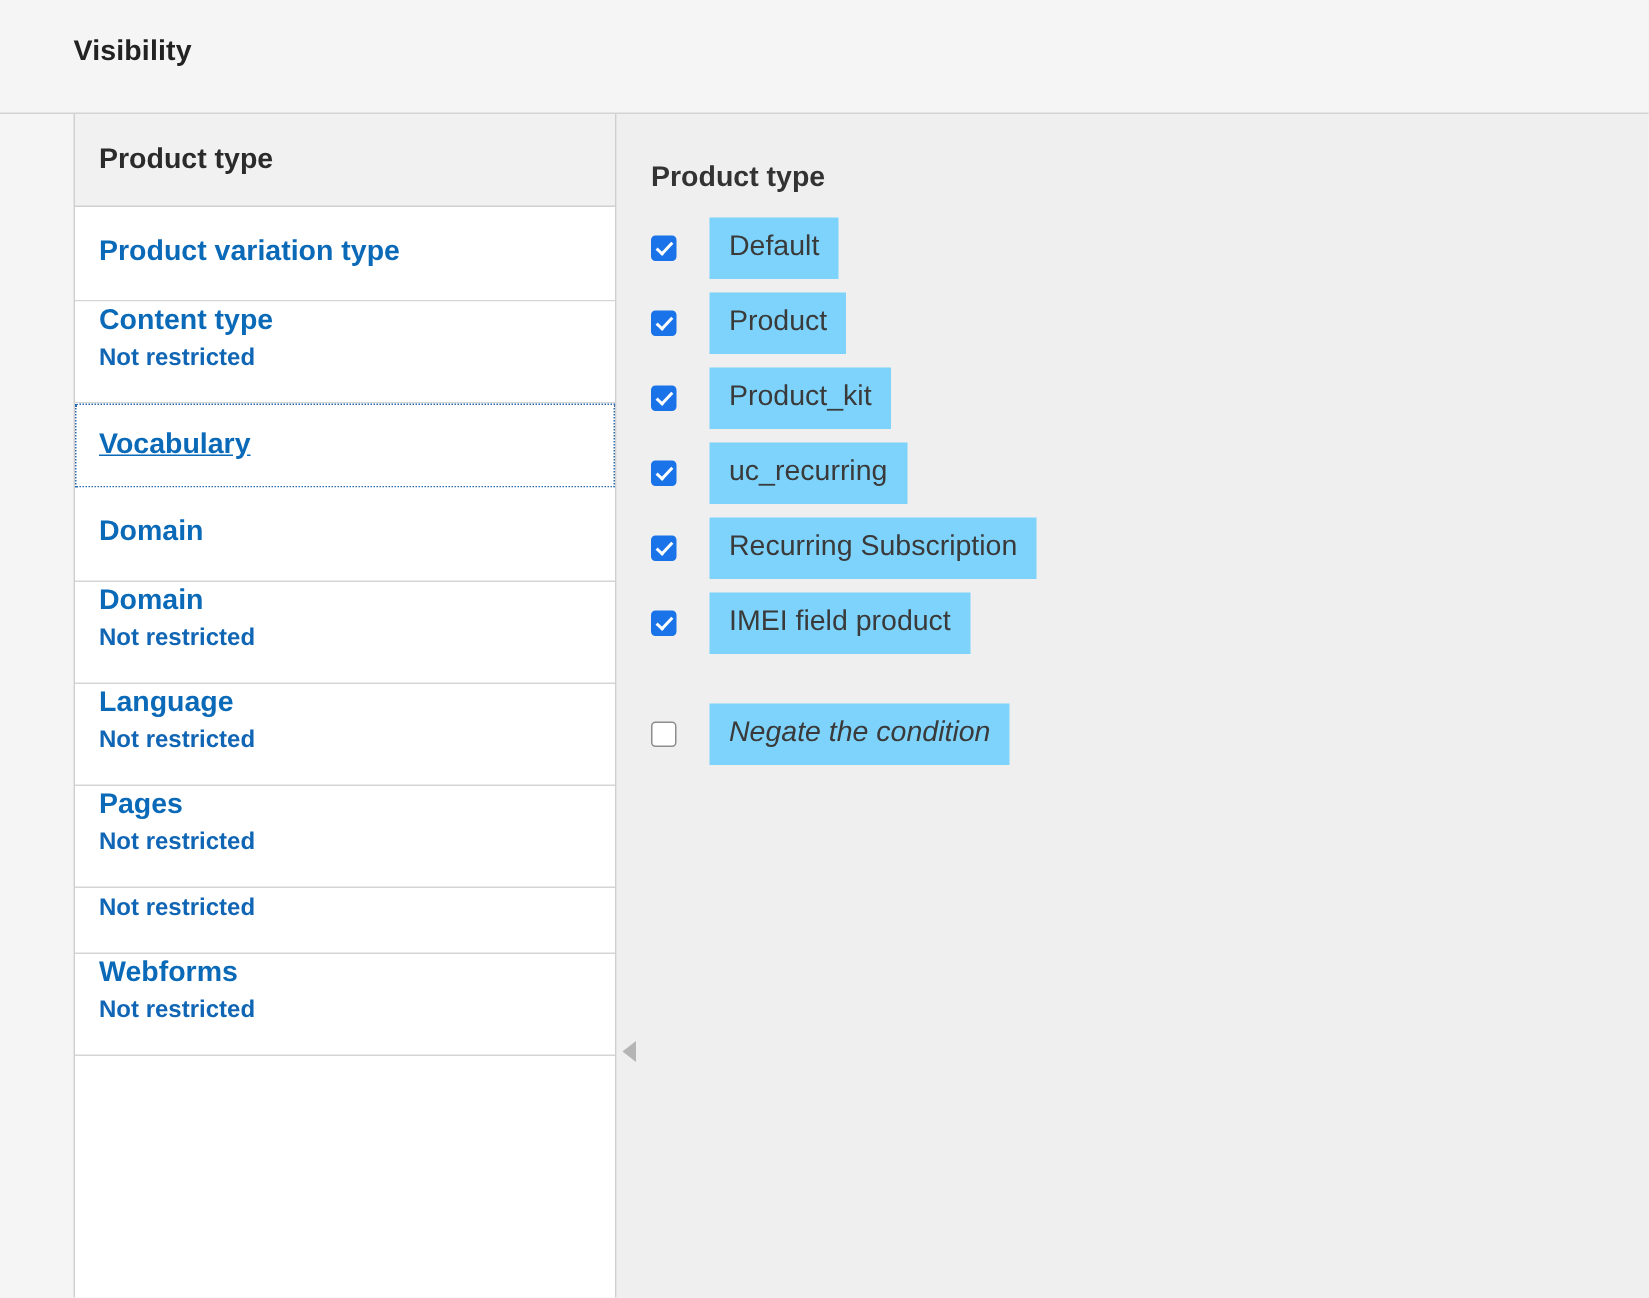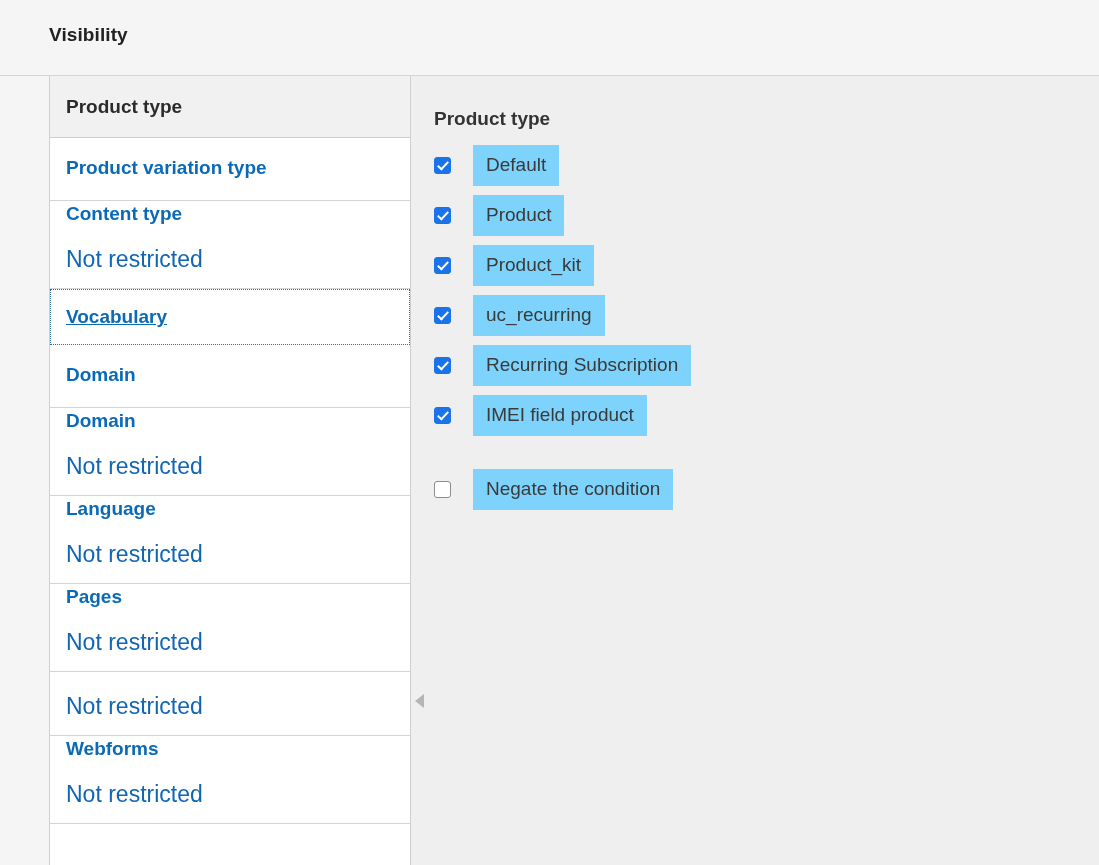--- a/index.html
+++ b/index.html
@@ -102,24 +102,24 @@
     font-weight: bold;
     font-size: 19px;
     line-height: 24px;
   }
   .sidebar-item.selected .item-label {
     text-decoration: underline;
   }
   .item-summary {
     display: block;
     color: #1066b5;
-    font-weight: normal;
-    font-size: 23px;
+    font-weight: bold;
+    font-size: 16px;
     line-height: 26px;
-    margin-top: 20px;
+    margin-top: 0;
   }
 
   
   .collapse-handle {
     position: absolute;
     left: 412px;
     top: 690px;
     width: 14px;
     height: 22px;
     display: flex;
@@ -150,20 +150,21 @@
   }
 
   .checkbox-row {
     display: flex;
     align-items: center;
     height: 50px;
     margin-bottom: 0;
   }
   .checkbox-row.spaced {
     margin-top: 24px;
+    font-style: italic;
   }
   .cbx {
     width: 17px;
     height: 17px;
     flex: 0 0 17px;
     box-sizing: border-box;
     border-radius: 3px;
     margin: 0;
     cursor: pointer;
     position: relative;

